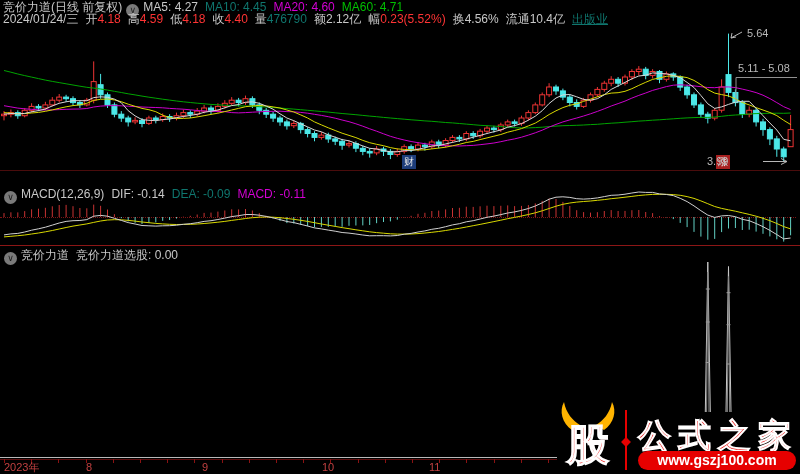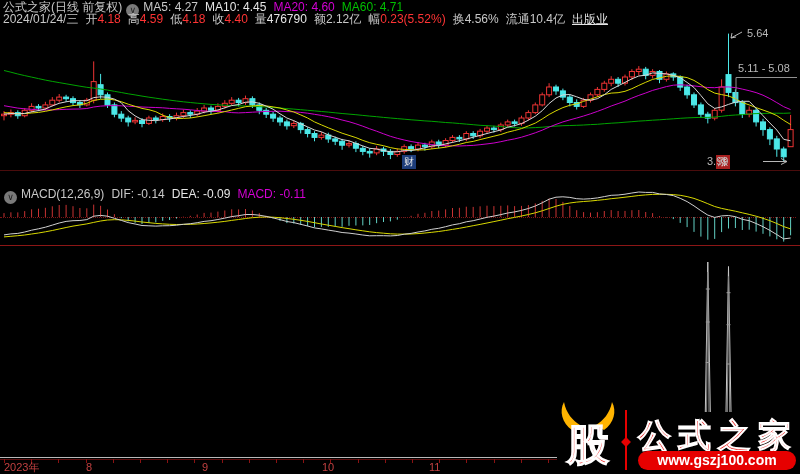--- a/index.html
+++ b/index.html
@@ -1,41 +1,41 @@
 <!DOCTYPE html>
 <html><head>
 <meta charset="utf-8">
 <style>
   html,body{margin:0;padding:0;background:#000;}
   #stage{position:relative;width:800px;height:474px;background:#000;overflow:hidden;
          font-family:"Liberation Sans",sans-serif;}
   .txtrow{position:absolute;left:3px;white-space:nowrap;font-size:12px;line-height:13px;color:#c8c8c8;}
   .it{margin-right:7px;}
-  .w{color:#c8c8c8;} .r{color:#ff3434;} .y{color:#e5e5e5;} .m{color:#d400d4;text-align:center;} .g{color:#00c000;}
+  .w{color:#c8c8c8;} .r{color:#ff3434;} .y{color:#0f766e;} .m{color:#d400d4;text-align:center;} .g{color:#00c000;}
   .u{text-decoration:underline;}
   .chev{display:inline-block;width:13px;height:13px;border-radius:50%;background:#7a7a7a;color:#1b1b1b;
         font-size:9px;line-height:12px;text-align:center;vertical-align:-2px;margin:0 4px;}
   svg{position:absolute;left:0;}
   .divider{position:absolute;left:0;width:800px;height:1px;}
   .anno{position:absolute;font-size:11px;color:#b8b8b8;white-space:nowrap;}
   .wm{position:absolute;width:14px;height:14px;font-size:10px;line-height:14px;text-align:center;color:#e8e8e8;}
   #macd-zero{position:absolute;left:0;top:217px;width:796px;border-top:1px dotted #7d1414;}
   #axis{position:absolute;left:0;top:457px;width:700px;height:17px;background:#000;}
   #axis-topline{position:absolute;left:0;top:0;width:557px;height:1px;background:#b9b9b9;}
   #axis-redline{position:absolute;left:0;top:2px;width:557px;height:1px;background:#5e0e0e;}
   .tick{position:absolute;top:2px;width:1px;height:4px;background:#8a1212;}
   .alabel{position:absolute;top:5px;font-size:11px;color:#c04040;line-height:11px;}
 </style>
 </head>
 <body>
 
 <div id="stage">
 
   <div class="txtrow" style="top:1px;">
-    <span>公式之家(日线 前复权)</span><span class="chev">∨</span><span class="w it">MA5: 4.27</span><span class="y it">MA10: 4.45</span><span class="m it">MA20: 4.60</span><span class="g it">MA60: 4.71</span>
+    <span>竞价力道(日线 前复权)</span><span class="chev">∨</span><span class="w it">MA5: 4.27</span><span class="y it">MA10: 4.45</span><span class="m it">MA20: 4.60</span><span class="g it">MA60: 4.71</span>
   </div>
 
   <div class="txtrow" style="top:13px;">
     <span class="w it">2024/01/24/三</span><span class="it"><span class="w">开</span><span class="r">4.18</span></span><span class="it"><span class="w">高</span><span class="r">4.59</span></span><span class="it"><span class="w">低</span><span class="r">4.18</span></span><span class="it"><span class="w">收</span><span class="r">4.40</span></span><span class="it"><span class="w">量</span><span class="y">476790</span></span><span class="it"><span class="w">额</span><span class="w">2.12亿</span></span><span class="it"><span class="w">幅</span><span class="r">0.23(5.52%)</span></span><span class="it"><span class="w">换</span><span class="w">4.56%</span></span><span class="it"><span class="w">流通</span><span class="w">10.4亿</span></span><span class="y u it">出版业</span>
   </div>
 
   <svg id="main" style="top:25px;" width="800" height="146">
       <line x1="4" y1="86.1" x2="4" y2="95.4" stroke="#ee3434" stroke-width="1"></line>
       <rect x="1.5" y="89.2" width="5" height="1.5" fill="#000" stroke="#ee3434" stroke-width="1"></rect>
       <line x1="10.9" y1="84.5" x2="10.9" y2="92.3" stroke="#ee3434" stroke-width="1"></line>
@@ -406,20 +406,23 @@
       <line x1="769.9000000000001" y1="46" x2="769.9000000000001" y2="65.4" stroke="#62d0c4"></line>
       <line x1="776.8000000000001" y1="46" x2="776.8000000000001" y2="68.3" stroke="#62d0c4"></line>
       <line x1="783.7" y1="46" x2="783.7" y2="70.6" stroke="#62d0c4"></line>
       <line x1="790.6" y1="46" x2="790.6" y2="64.3" stroke="#62d0c4"></line>
       <polyline points="4.0,65.9 10.9,65.3 17.8,64.7 24.7,64.0 31.6,63.0 38.5,62.0 45.4,60.8 52.3,59.5 59.2,58.0 66.1,56.5 73.0,55.1 79.9,54.0 86.8,52.9 93.7,51.4 100.6,50.0 107.5,49.0 114.4,48.7 121.3,48.8 128.2,49.4 135.1,50.1 142.0,51.0 148.9,51.7 155.8,52.4 162.7,52.9 169.6,53.3 176.5,53.5 183.4,53.4 190.3,53.3 197.2,53.0 204.1,52.5 211.0,51.9 217.9,51.2 224.8,50.4 231.7,49.4 238.6,48.5 245.5,47.5 252.4,46.7 259.3,46.2 266.2,46.0 273.1,46.2 280.0,46.7 286.9,47.5 293.8,48.3 300.7,49.3 307.6,50.4 314.5,51.7 321.4,53.0 328.3,54.2 335.2,55.4 342.1,56.6 349.0,57.7 355.9,58.8 362.8,59.8 369.7,60.8 376.6,61.6 383.5,62.2 390.4,62.8 397.3,63.1 404.2,63.1 411.1,63.0 418.0,62.6 424.9,62.0 431.8,61.3 438.7,60.5 445.6,59.5 452.5,58.4 459.4,57.3 466.3,56.0 473.2,54.7 480.1,53.4 487.0,52.0 493.9,50.6 500.8,49.2 507.7,47.7 514.6,46.4 521.5,45.0 528.4,43.5 535.3,41.8 542.2,39.8 549.1,37.5 556.0,35.2 562.9,33.3 569.8,32.0 576.7,31.1 583.6,30.5 590.5,30.0 597.4,29.3 604.3,28.6 611.2,27.7 618.1,27.0 625.0,26.2 631.9,25.4 638.8,24.5 645.7,23.9 652.6,23.4 659.5,23.3 666.4,23.3 673.3,23.6 680.2,24.3 687.1,25.6 694.0,27.4 700.9,29.9 707.8,32.7 714.7,35.5 721.6,37.4 728.5,38.8 735.4,40.2 742.3,41.8 749.2,43.4 756.1,45.2 763.0,47.3 769.9,49.7 776.8,52.5 783.7,55.6 790.6,57.9 " fill="none" stroke="#d8d800" stroke-width="1"></polyline>
       <polyline points="4.0,63.9 10.9,62.9 17.8,62.4 24.7,61.0 31.6,59.2 38.5,57.8 45.4,56.2 52.3,54.1 59.2,52.0 66.1,50.4 73.0,49.7 79.9,49.5 86.8,48.6 93.7,45.2 100.6,44.4 107.5,45.2 114.4,47.3 121.3,49.4 128.2,51.6 135.1,53.0 142.0,54.5 148.9,54.8 155.8,55.1 162.7,54.8 169.6,54.7 176.5,54.2 183.4,53.3 190.3,52.7 197.2,51.7 204.1,50.4 211.0,49.7 217.9,48.5 224.8,47.1 231.7,45.6 238.6,44.7 245.5,43.5 252.4,43.5 259.3,44.2 266.2,45.4 273.1,46.9 280.0,48.6 286.9,50.5 293.8,51.6 300.7,53.3 307.6,55.0 314.5,56.9 321.4,57.9 328.3,59.1 335.2,60.2 342.1,61.5 349.0,62.1 355.9,63.0 362.8,64.0 369.7,64.8 376.6,64.7 383.5,64.7 390.4,64.9 397.3,64.5 404.2,63.2 411.1,62.4 418.0,61.0 424.9,59.9 431.8,58.3 438.7,57.3 445.6,55.7 452.5,53.9 459.4,52.7 466.3,50.8 473.2,49.7 480.1,48.0 487.0,46.3 493.9,45.1 500.8,43.6 507.7,42.0 514.6,40.9 521.5,39.4 528.4,37.5 535.3,35.0 542.2,31.8 549.1,28.2 556.0,26.2 562.9,25.8 569.8,26.4 576.7,27.7 583.6,28.1 590.5,27.7 597.4,26.9 604.3,25.6 611.2,24.3 618.1,24.0 625.0,23.2 631.9,22.0 638.8,21.0 645.7,21.4 652.6,21.4 659.5,22.9 666.4,23.5 673.3,24.6 680.2,27.3 687.1,30.6 694.0,34.9 700.9,39.7 707.8,44.1 714.7,46.4 721.6,44.9 728.5,44.5 735.4,45.7 742.3,48.3 749.2,49.7 756.1,52.5 763.0,55.7 769.9,59.4 776.8,63.6 783.7,67.9 790.6,67.0 " fill="none" stroke="#d0d0d0" stroke-width="1"></polyline>
     </svg>
 
   <div class="divider" style="top:245px;background:#8c1616;"></div>
 
+  <div class="txtrow" style="top:249px;">
+    <span class="chev" style="margin-left:1px;">∨</span><span class="w it">竞价力道</span><span class="w it">竞价力道选股: 0.00</span>
+  </div>
 
   <svg id="jj" style="top:246px;" width="800" height="212">
       <polyline points="705.3000000000001,166 707.8000000000001,16.0 710.3000000000001,166" fill="none" stroke="#c8c8c8"></polyline>
       <line x1="706.6" y1="166" x2="707.8000000000001" y2="26.0" stroke="#8a8a8a"></line>
       <line x1="709.0000000000001" y1="166" x2="707.8000000000001" y2="26.0" stroke="#8a8a8a"></line>
       <line x1="705.8000000000001" y1="116.5" x2="709.8000000000001" y2="116.5" stroke="#9a9a9a"></line>
       <line x1="705.8000000000001" y1="76.0" x2="709.8000000000001" y2="76.0" stroke="#9a9a9a"></line>
       <line x1="705.8000000000001" y1="43.0" x2="709.8000000000001" y2="43.0" stroke="#9a9a9a"></line>
       <polyline points="726,166 728.5,20.5 731,166" fill="none" stroke="#c8c8c8"></polyline>
       <line x1="727.3" y1="166" x2="728.5" y2="30.5" stroke="#8a8a8a"></line>

